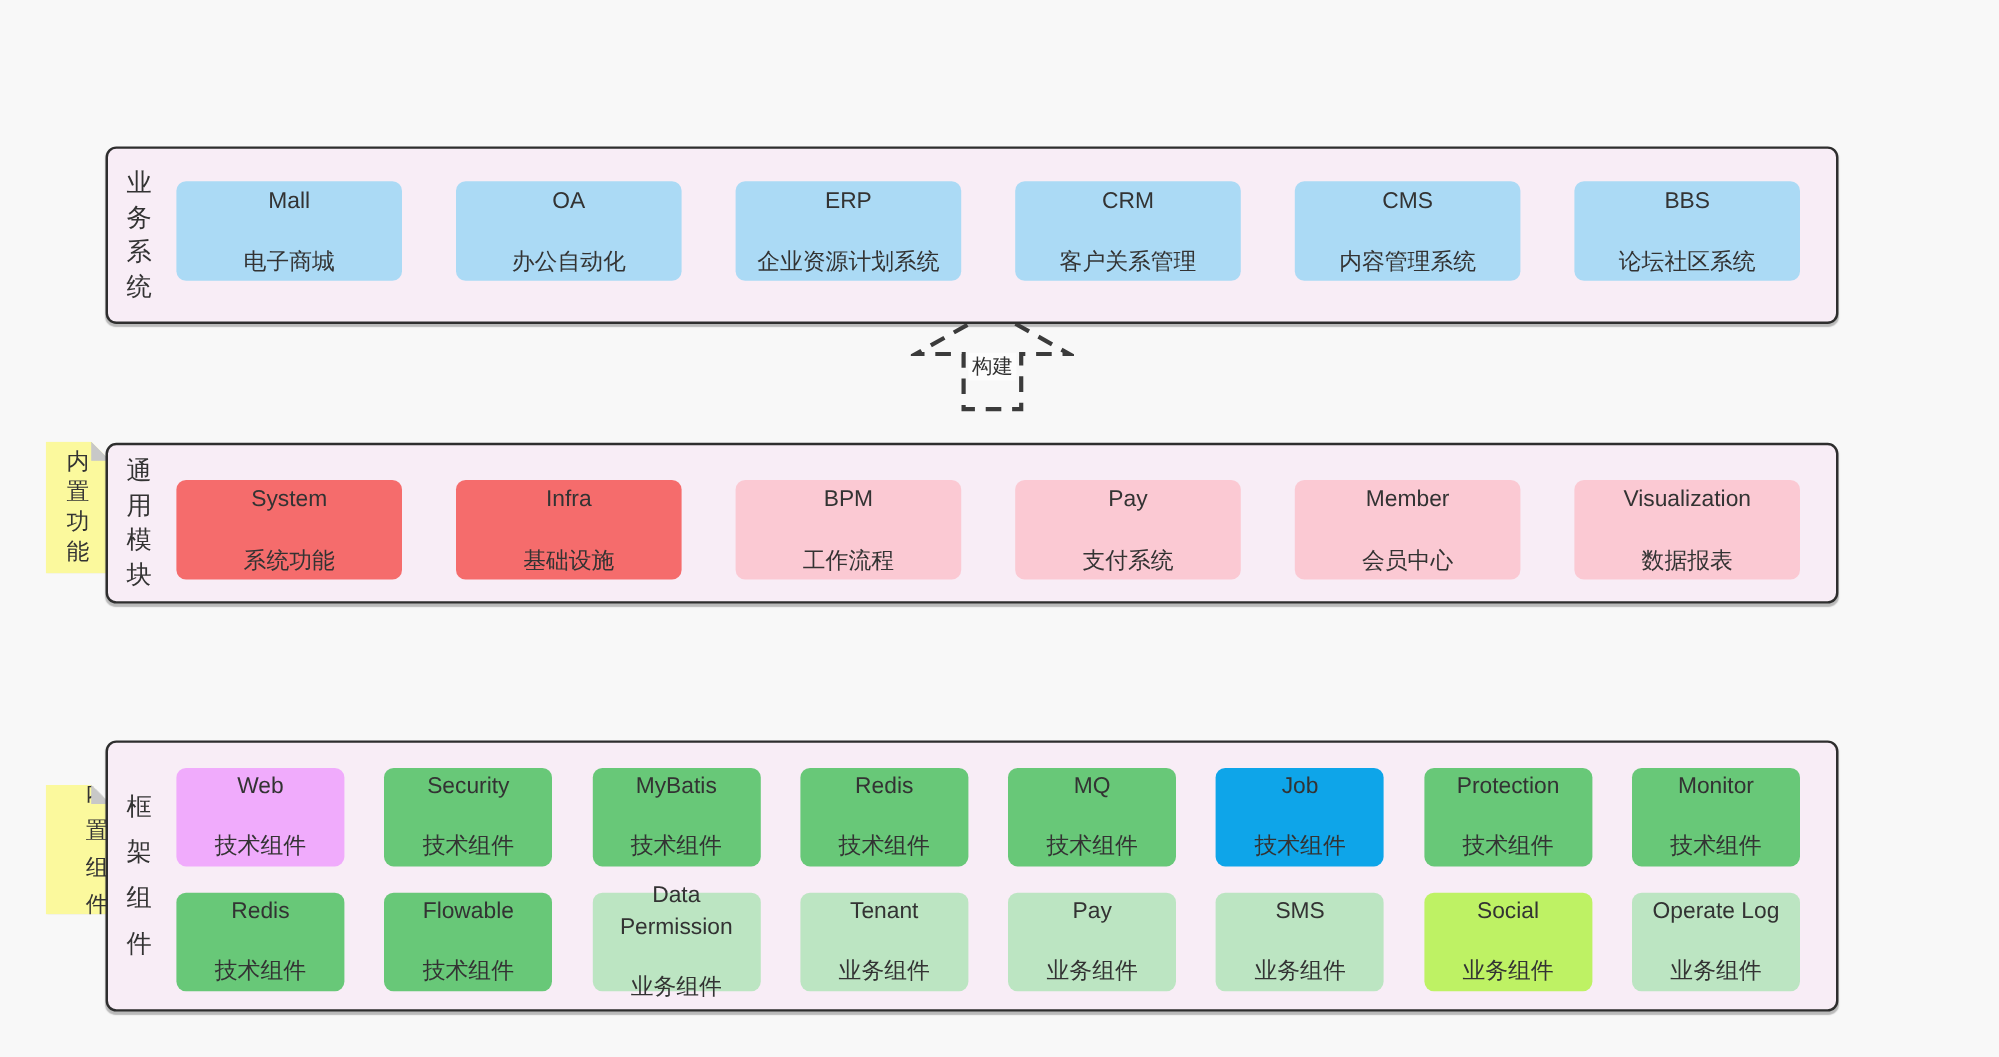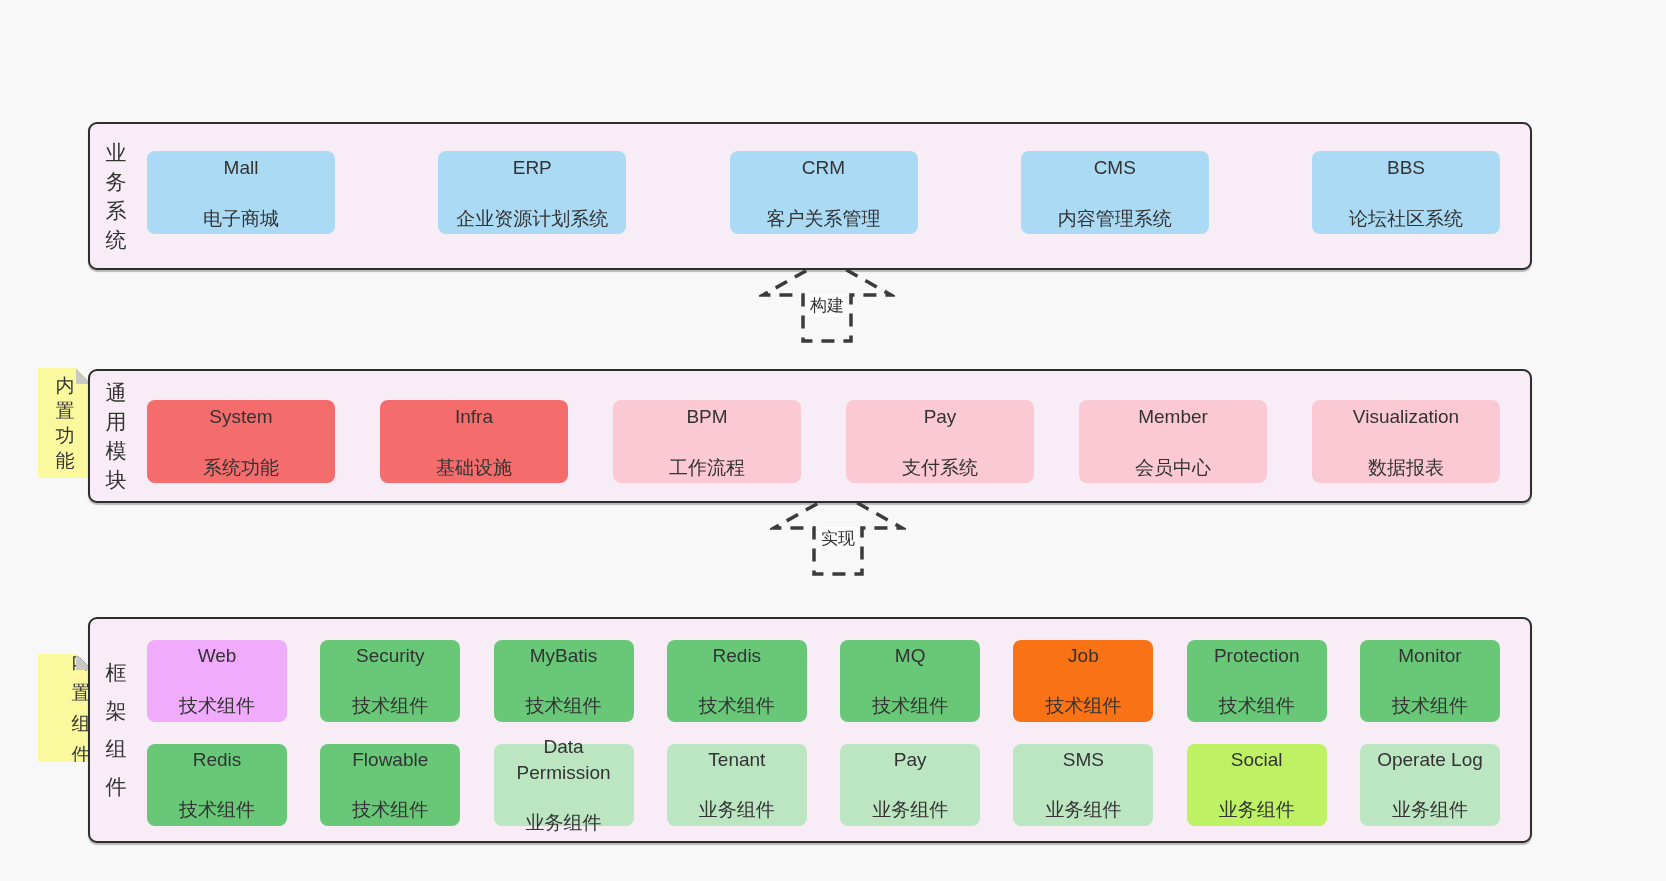--- a/index.html
+++ b/index.html
@@ -77,20 +77,24 @@
     <div class="side-label">
       <span>业务系统</span>
     </div>
     <div class="rows">
         <div class="row">
           <div class="box" style="background: rgb(171, 218, 245);">
             <div>Mall</div>
             <div>电子商城</div>
           </div>
           <div class="box" style="background: rgb(171, 218, 245);">
+            <div>OA</div>
+            <div>办公自动化</div>
+          </div>
+          <div class="box" style="background: rgb(171, 218, 245);">
             <div>ERP</div>
             <div>企业资源计划系统</div>
           </div>
           <div class="box" style="background: rgb(171, 218, 245);">
             <div>CRM</div>
             <div>客户关系管理</div>
           </div>
           <div class="box" style="background: rgb(171, 218, 245);">
             <div>CMS</div>
             <div>内容管理系统</div>
@@ -137,26 +141,20 @@
             <div>会员中心</div>
           </div>
           <div class="box" style="background: rgb(251, 201, 211);">
             <div>Visualization</div>
             <div>数据报表</div>
           </div>
         </div>
       </div>
   </section>
 
-  <div class="arrow arrow-impl">
-    <svg width="136" height="90" viewBox="0 0 136 90">
-      <polygon points="68,4 132,40 92,40 92,86 44,86 44,40 4,40" fill="none" stroke="#3b3b3b" stroke-width="3.5" stroke-dasharray="13 9"></polygon>
-    </svg>
-    <span class="arrow-label">实现</span>
-  </div>
 
   <section class="panel panel-components">
     <div class="side-label">
       <span>框架组件</span>
     </div>
     <div class="rows">
         <div class="row">
           <div class="box" style="background: #f0abfc;">
             <div>Web</div>
             <div>技术组件</div>
@@ -170,21 +168,21 @@
             <div>技术组件</div>
           </div>
           <div class="box" style="background: rgb(104, 200, 120);">
             <div>Redis</div>
             <div>技术组件</div>
           </div>
           <div class="box" style="background: rgb(104, 200, 120);">
             <div>MQ</div>
             <div>技术组件</div>
           </div>
-          <div class="box" style="background: #f97316;">
+          <div class="box" style="background: #0ea5e9;">
             <div>Job</div>
             <div>技术组件</div>
           </div>
           <div class="box" style="background: rgb(104, 200, 120);">
             <div>Protection</div>
             <div>技术组件</div>
           </div>
           <div class="box" style="background: rgb(104, 200, 120);">
             <div>Monitor</div>
             <div>技术组件</div>

